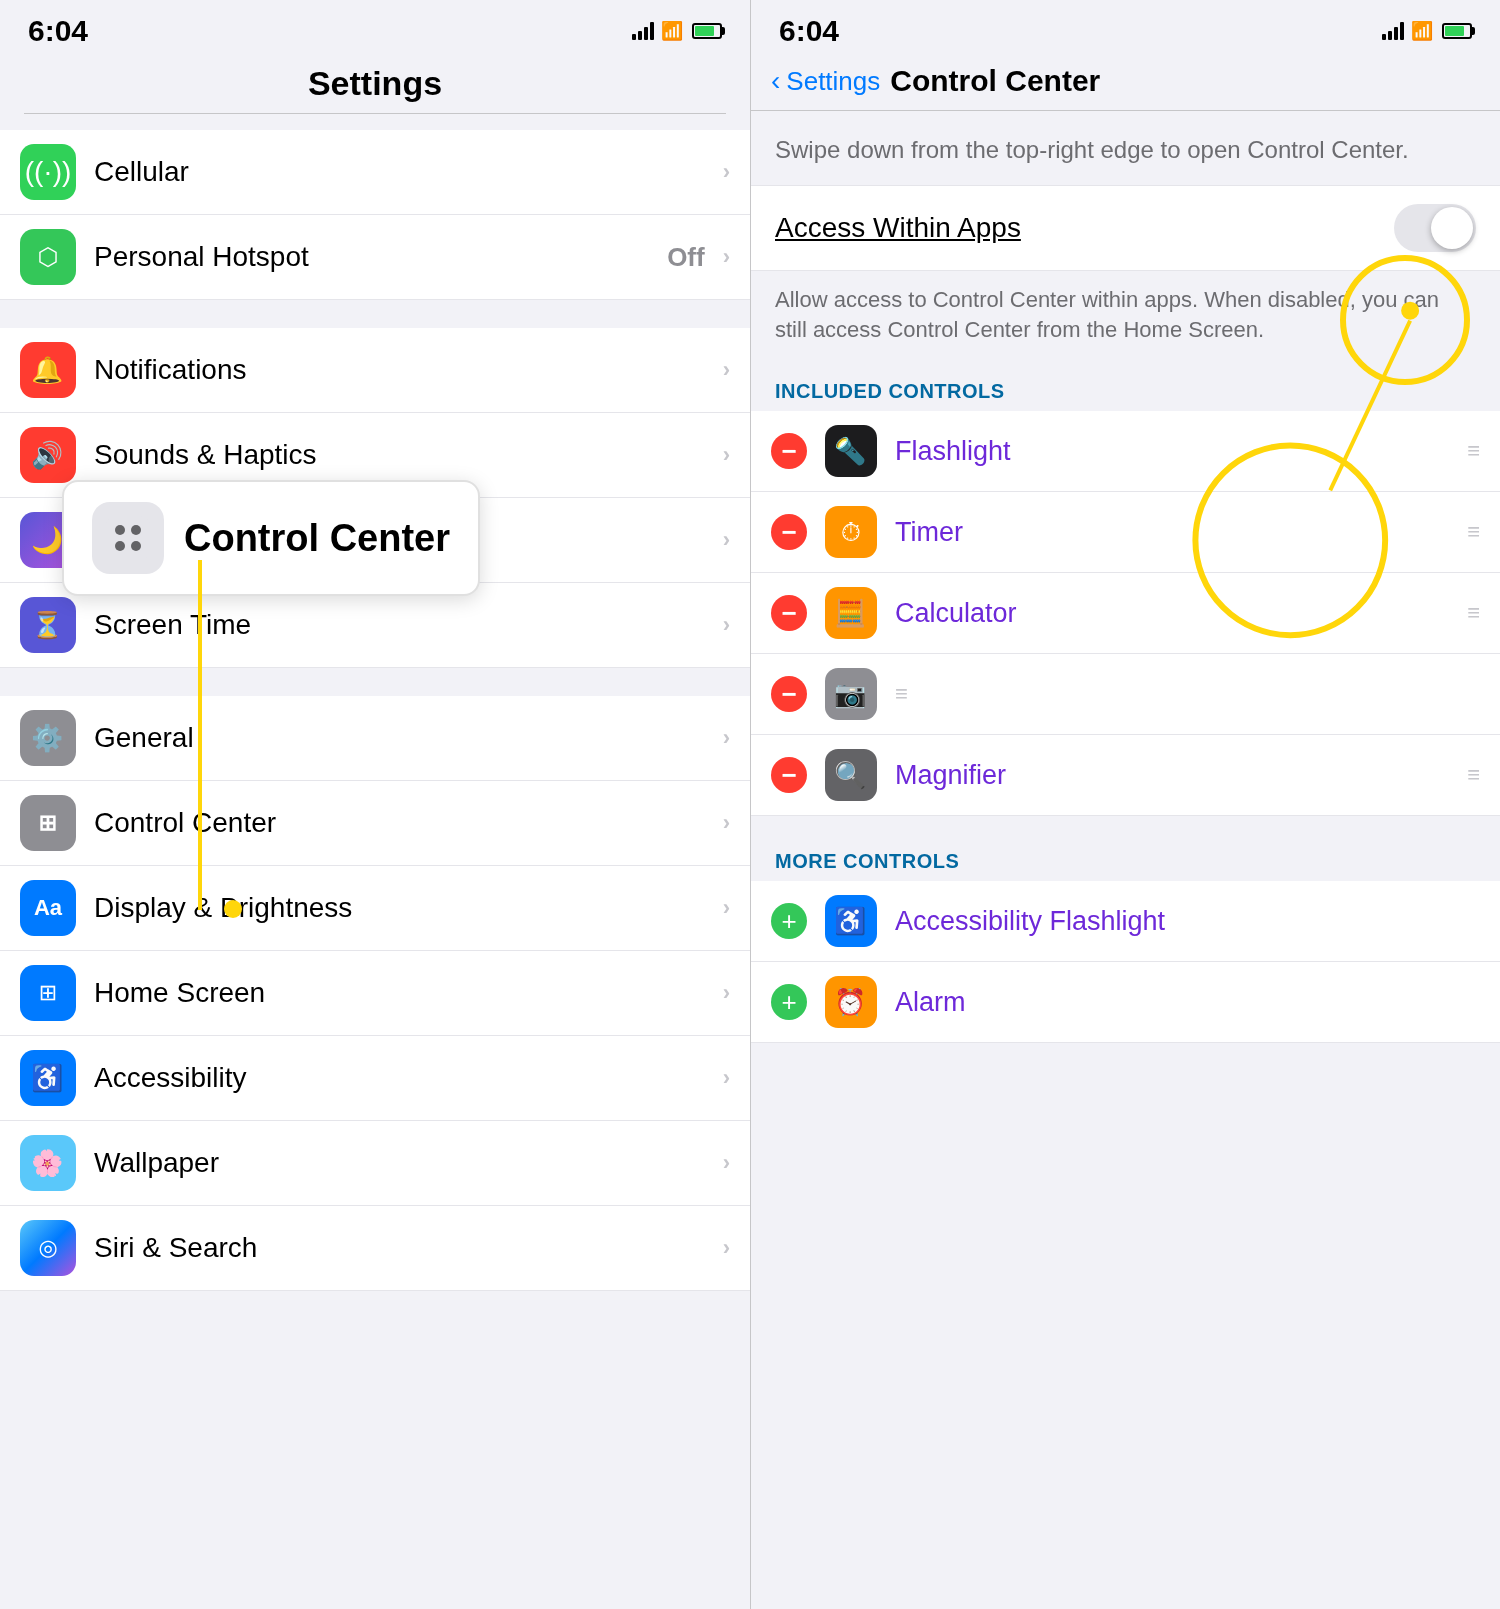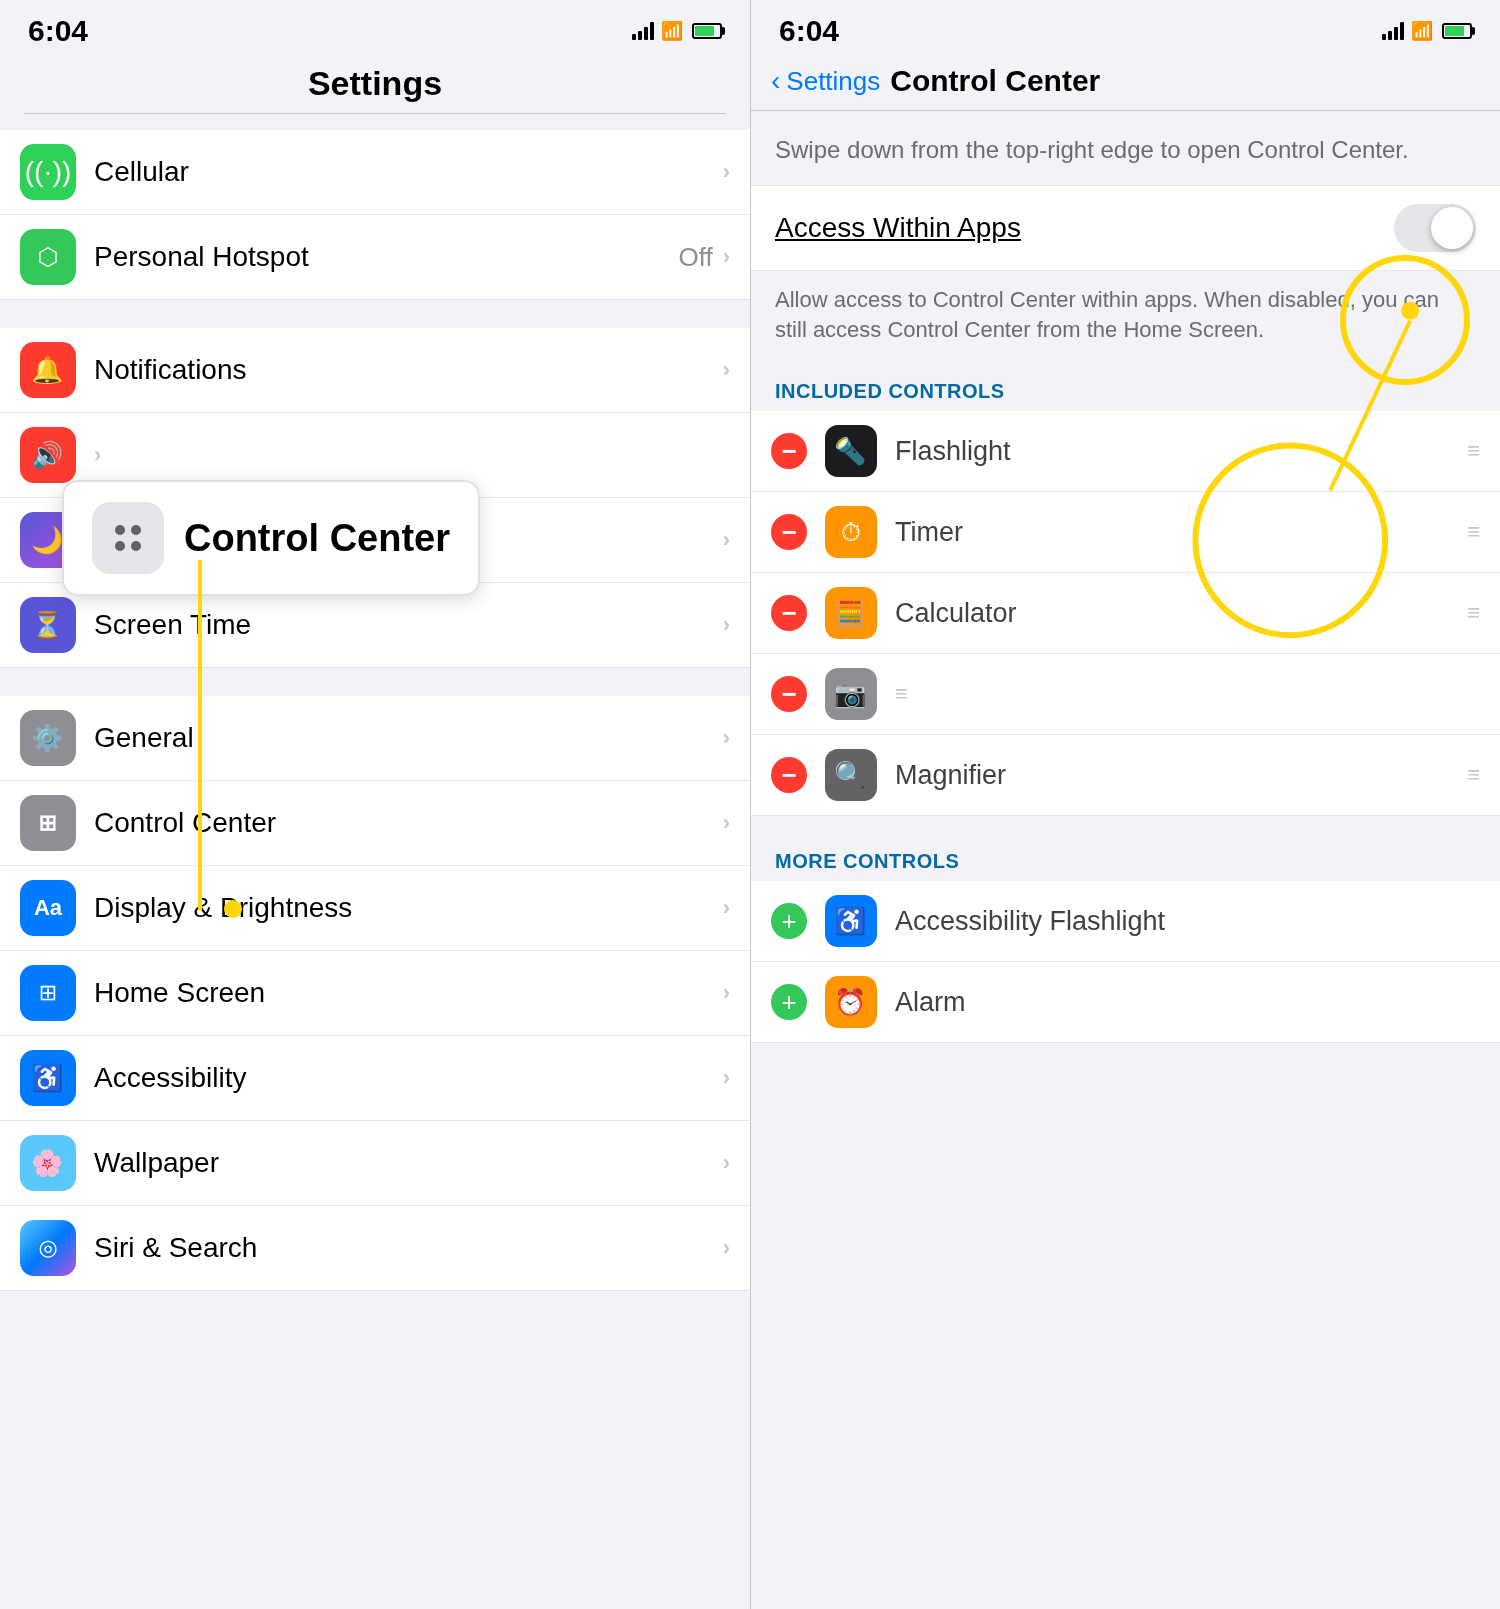--- a/index.html
+++ b/index.html
@@ -141,21 +141,22 @@
       flex-shrink: 0;
     }
     .settings-item-label {
       font-size: 28px;
       color: #000;
       flex: 1;
     }
     .settings-item-value {
       font-size: 26px;
       color: #8e8e93;
-      margin-right: 10px;
+      margin-right: 18px;
+      font-weight: bold;
     }
     .chevron-icon {
       color: #c7c7cc;
       font-size: 22px;
       font-weight: 600;
     }
 
     
     .icon-green { background: #30d158; }
     .icon-green2 { background: #34c759; }
@@ -339,21 +340,21 @@
       height: 52px;
       border-radius: 13px;
       display: flex;
       align-items: center;
       justify-content: center;
       margin-right: 18px;
       flex-shrink: 0;
     }
     .control-label {
       font-size: 27px;
-      color: #404040;
+      color: #6d28d9;
       flex: 1;
     }
     .reorder-icon {
       color: #c7c7cc;
       font-size: 22px;
     }
 
     
     .yellow-circle-overlay {
       position: absolute;
@@ -437,20 +438,21 @@
       <div class="settings-item-icon icon-red">
         <span class="icon-symbol" style="font-size:26px;">🔔</span>
       </div>
       <span class="settings-item-label">Notifications</span>
       <span class="chevron-icon">›</span>
     </div>
     <div class="settings-item">
       <div class="settings-item-icon icon-red">
         <span class="icon-symbol" style="font-size:26px; color:#fff;">🔊</span>
       </div>
+      <span class="settings-item-label">Sounds &amp; Haptics</span>
       <span class="chevron-icon">›</span>
     </div>
     <div class="settings-item">
       <div class="settings-item-icon" style="background: linear-gradient(135deg, #5856d6, #af52de);">
         <span class="icon-symbol" style="font-size:26px;">🌙</span>
       </div>
       <span class="settings-item-label">Focus</span>
       <span class="chevron-icon">›</span>
     </div>
     <div class="settings-item">

